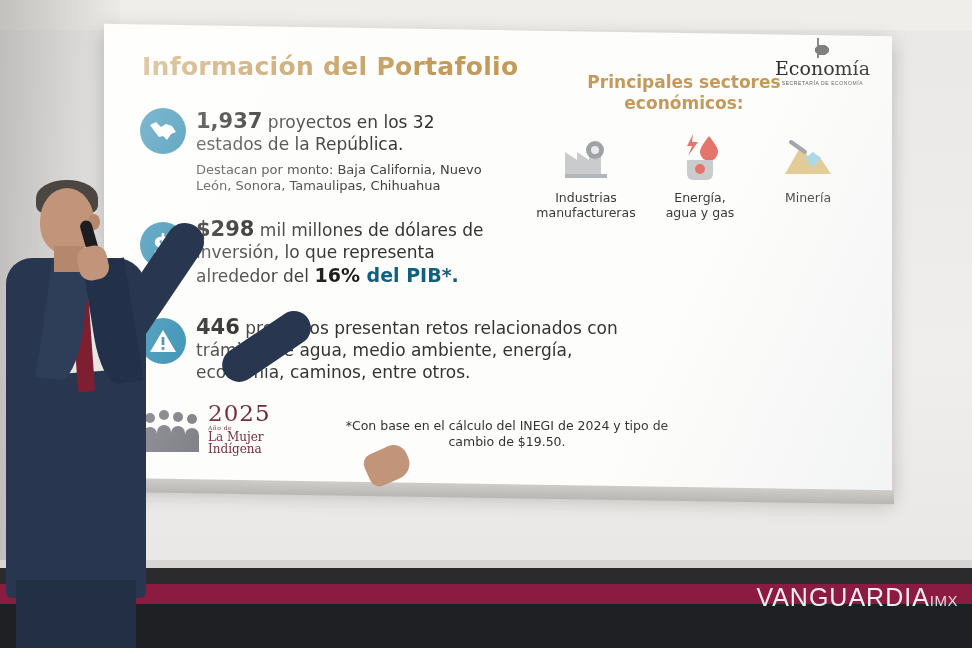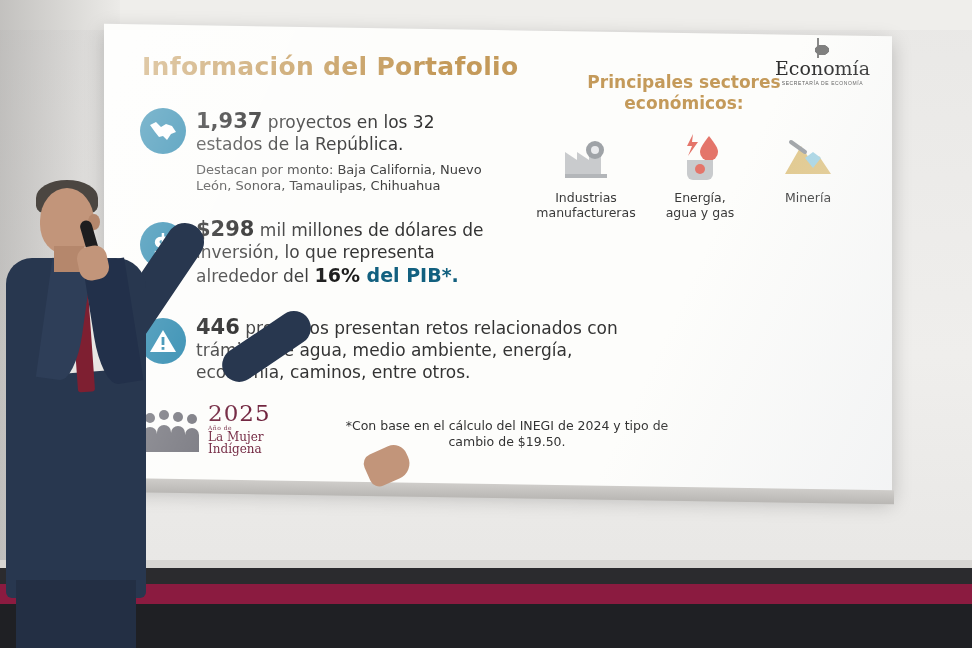--- a/index.html
+++ b/index.html
@@ -466,14 +466,17 @@
     <div class="sp-lapel-r"></div>
     <div class="sp-hair"></div>
     <div class="sp-head"></div>
     <div class="sp-ear"></div>
     <div class="sp-neck"></div>
     <div class="sp-mic"></div>
     <div class="sp-mic-hand"></div>
     <div class="sp-legs"></div>
   </div>
 
+  <div class="watermark">
+    <span>VANGUARDIA</span><span class="imx">IMX</span>
+  </div>
 
 </div>
 
 </body></html>

